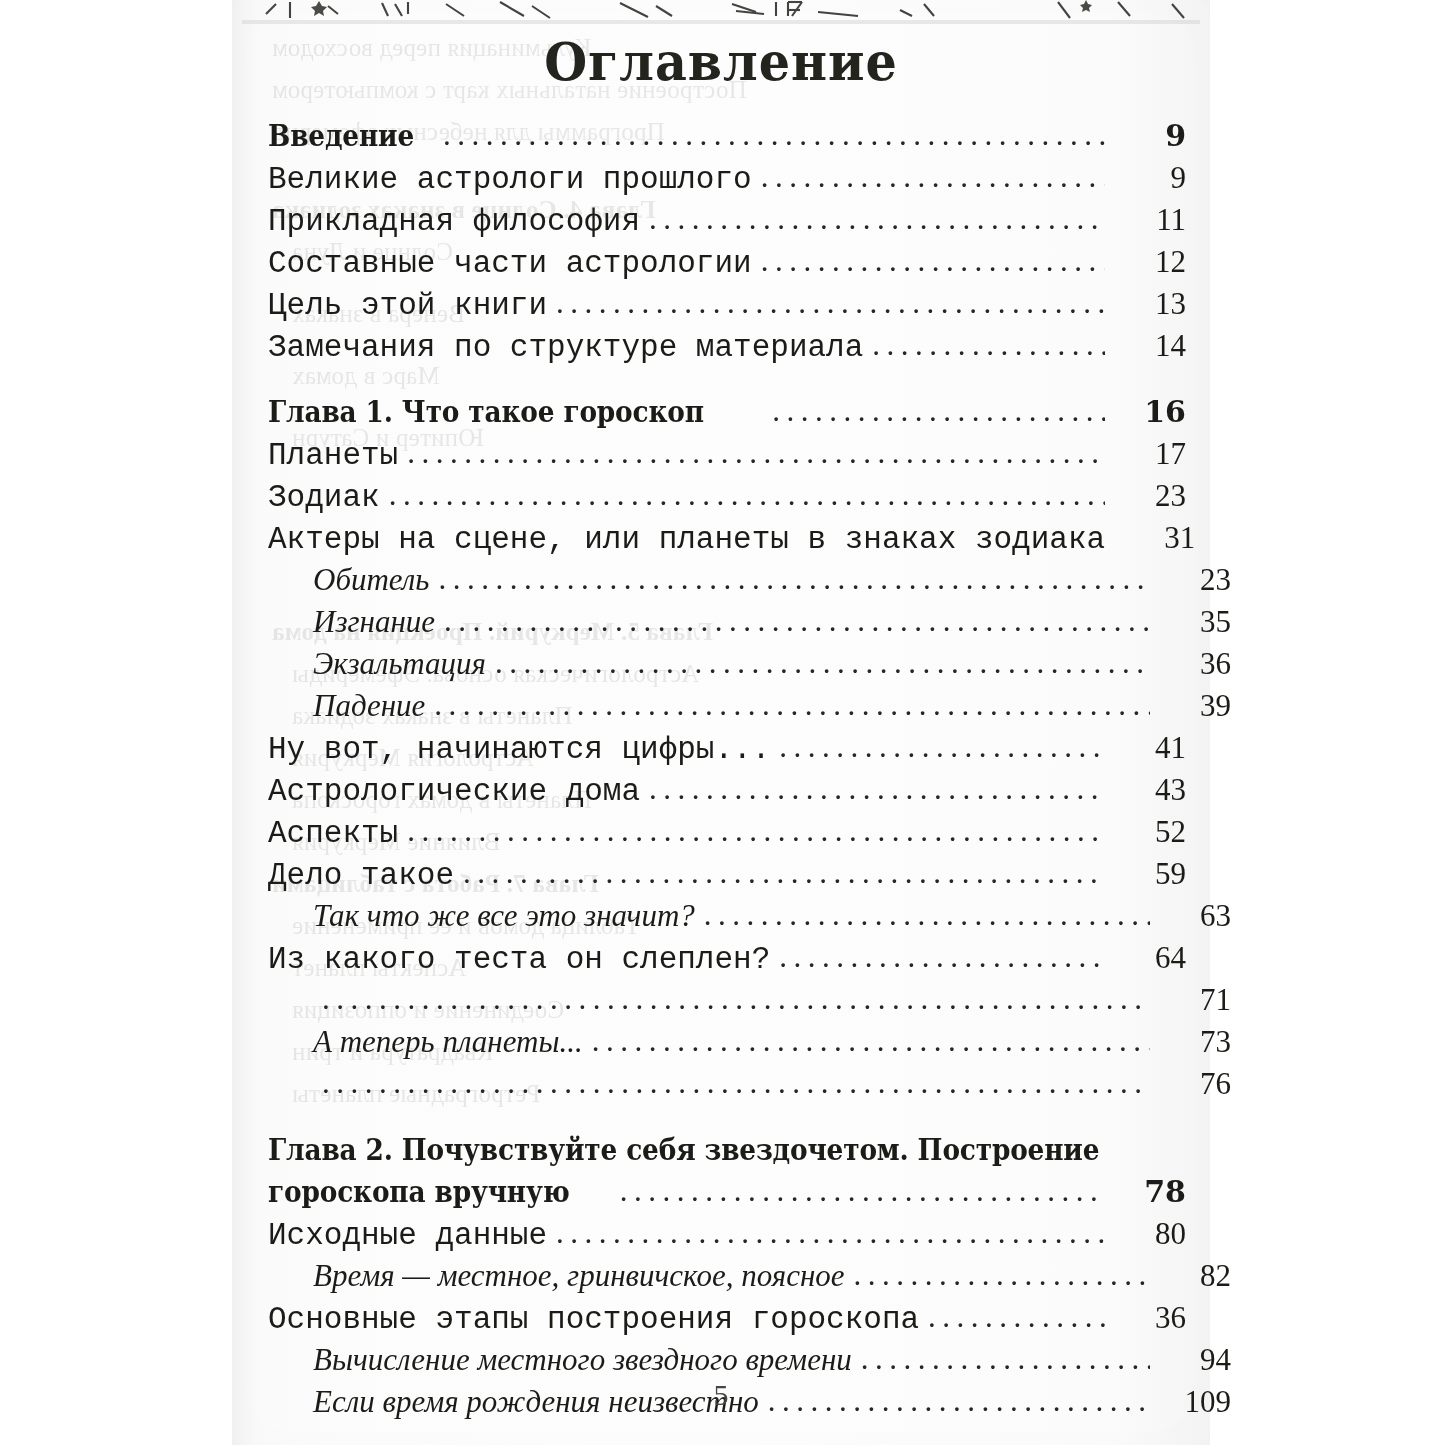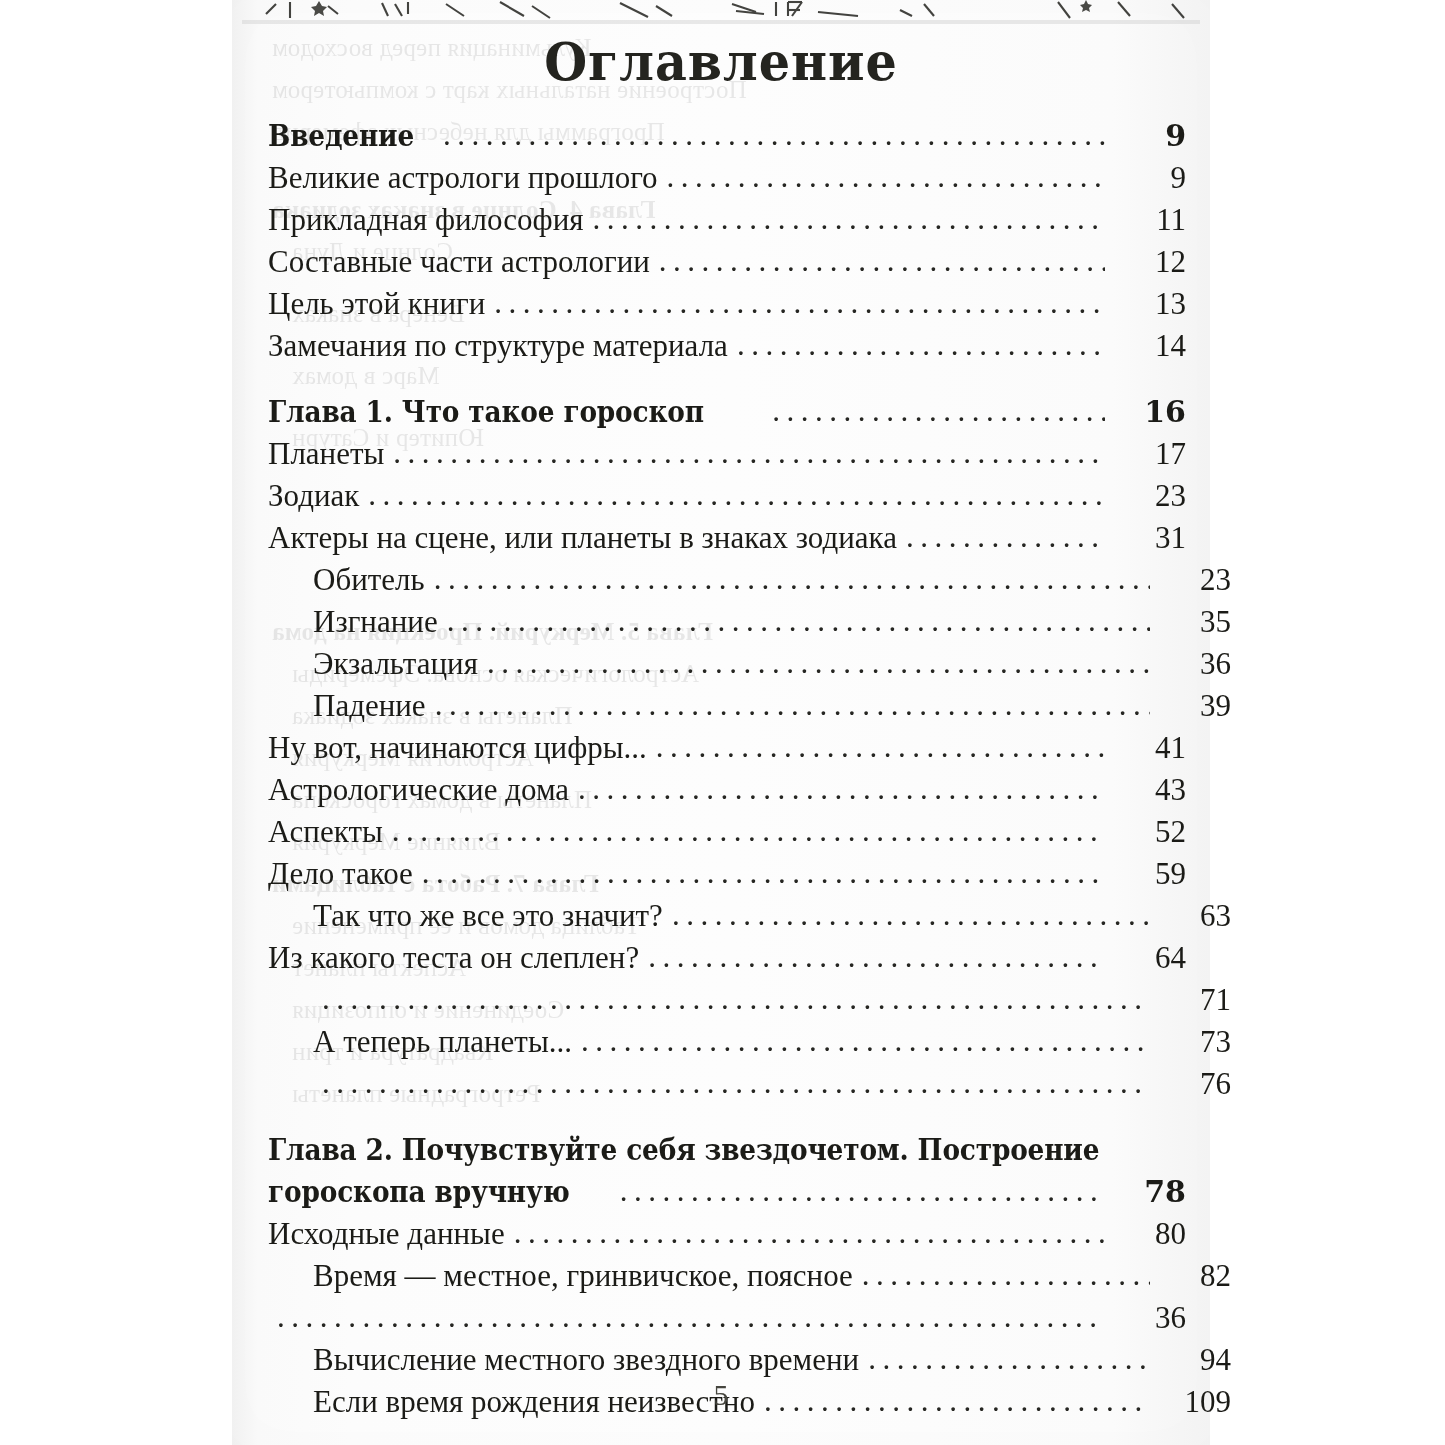--- a/index.html
+++ b/index.html
@@ -97,39 +97,40 @@
 
   .toc-label {
     font-size: 31px;
     white-space: nowrap;
     flex: 0 0 auto;
     color: #1b1b17;
   }
 
   
   .lvl-main .toc-label {
-    font-family: Liberation Serif, serif;
+    font-family: Liberation Mono, monospace;
     font-weight: normal;
   }
 
   
   .lvl-chapter .toc-label {
     font-family: "DejaVu Serif", "Liberation Serif", serif;
     font-weight: bold;
     font-size: 30px;
     transform: scaleX(0.88);
     transform-origin: left center;
     letter-spacing: -0.2px;
   }
 
   
   .lvl-sub {
     padding-left: 45px;
   }
   .lvl-sub .toc-label {
+    font-style: italic;
     font-family: "Liberation Serif", "DejaVu Serif", serif;
     font-size: 31px;
     text-align: center;
   }
 
   .leader {
     flex: 1 1 auto;
     overflow: hidden;
     white-space: nowrap;
     margin: 0 7px 0 9px;
@@ -328,20 +329,21 @@
             <span class="toc-label">Исходные данные</span>
             <span class="leader">............................................................................................................................................</span>
             <span class="toc-page">80</span>
           </div>
           <div class="toc-row lvl-sub">
             <span class="toc-label">Время — местное, гринвичское, поясное</span>
             <span class="leader">............................................................................................................................................</span>
             <span class="toc-page">82</span>
           </div>
           <div class="toc-row lvl-main">
+            <span class="toc-label">Основные этапы построения гороскопа</span>
             <span class="leader">............................................................................................................................................</span>
             <span class="toc-page">36</span>
           </div>
           <div class="toc-row lvl-sub">
             <span class="toc-label">Вычисление местного звездного времени</span>
             <span class="leader">............................................................................................................................................</span>
             <span class="toc-page">94</span>
           </div>
           <div class="toc-row lvl-sub">
             <span class="toc-label">Если время рождения неизвестно</span>

